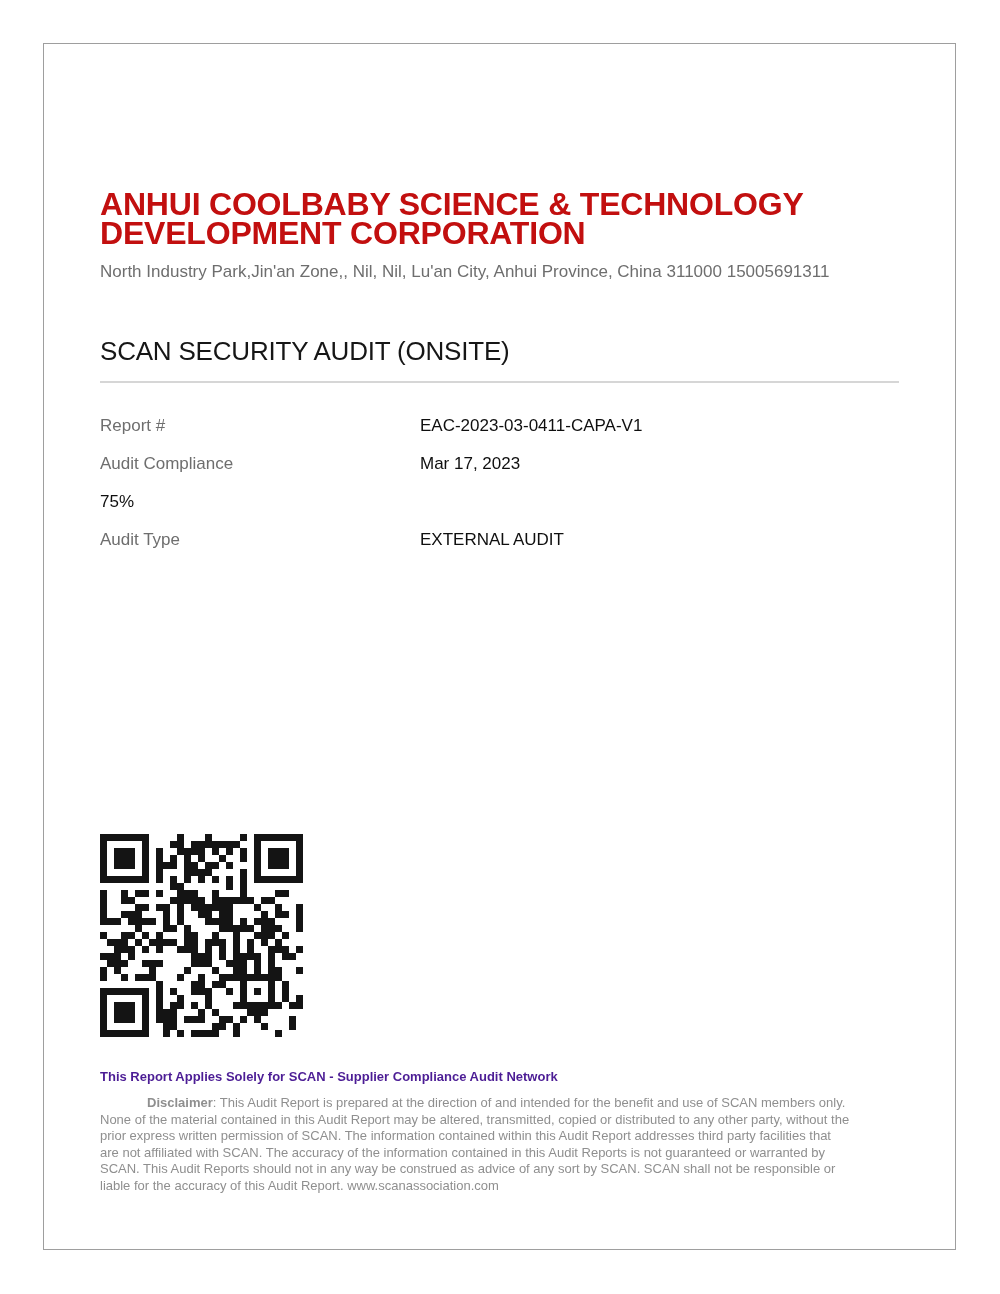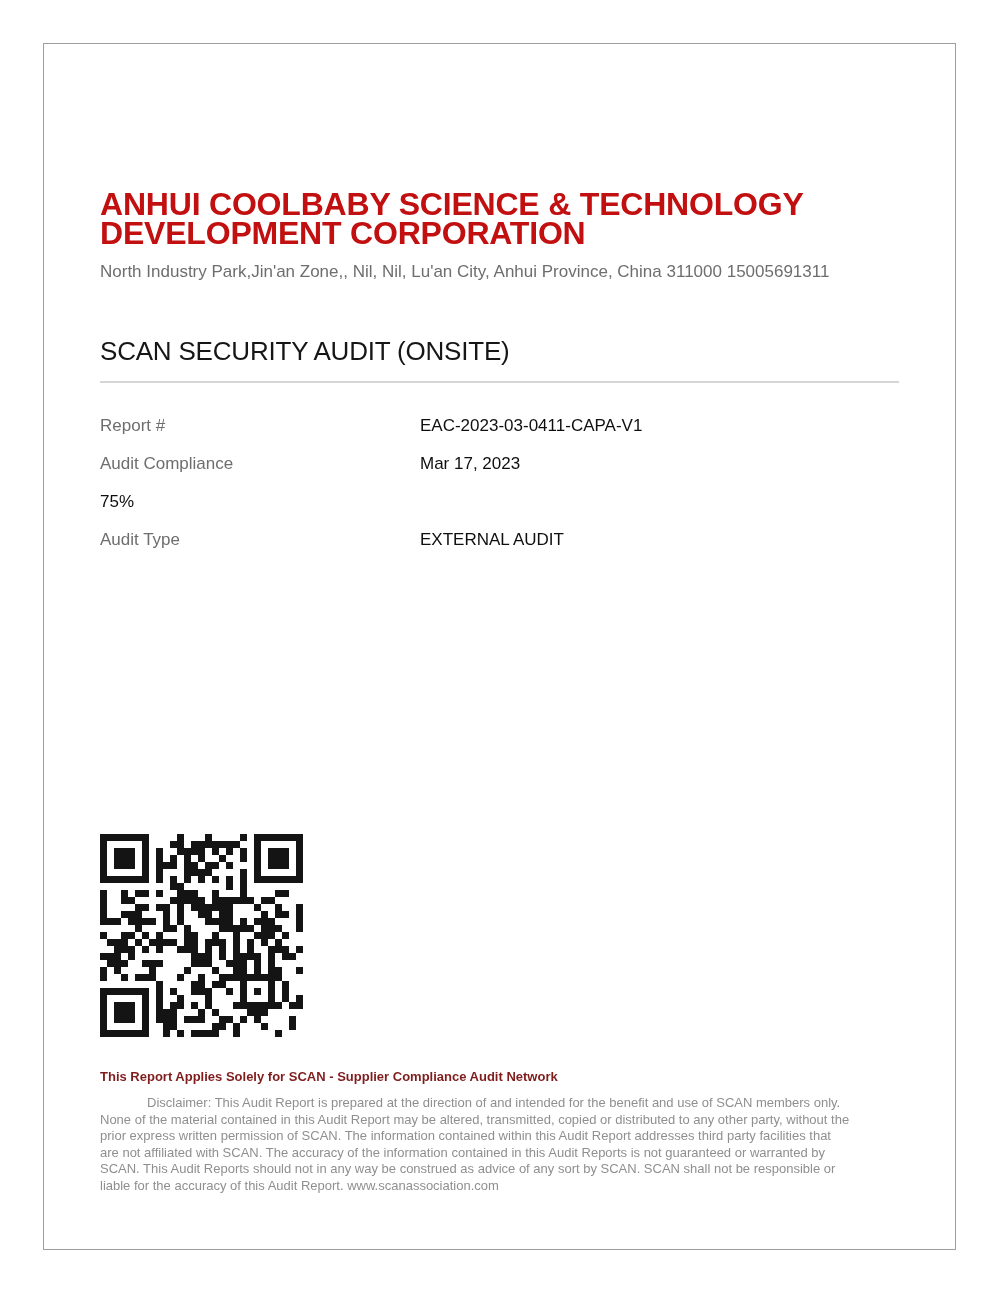--- a/index.html
+++ b/index.html
@@ -28,23 +28,23 @@
   .report-title{
     margin:54px 0 0;font-size:26px;line-height:30px;font-weight:normal;
     color:#161616;letter-spacing:-0.2px;
   }
   .rule{margin:15px 0 0;border:0;border-top:2px solid var(--divider);height:0;}
   .fields{margin-top:34px;}
   .field-row{display:flex;font-size:17px;line-height:18px;margin-bottom:20px;}
   .field-label{flex:0 0 320px;color:var(--muted);}
   .field-value{color:var(--ink);}
   .qr-wrap{margin-top:285px;width:203px;height:203px;line-height:0;}
-  .applies{margin:32px 0 0;font-size:13px;line-height:16px;font-weight:bold;color:#7f1d1d;}
+  .applies{margin:32px 0 0;font-size:13px;line-height:16px;font-weight:bold;color:#4c1d95;}
   .disclaimer{margin:10px 0 0;font-size:13px;line-height:16.5px;color:var(--footer-gray);max-width:752px;}
-  .disclaimer .dlabel{font-weight:normal;padding-left:47px;}
+  .disclaimer .dlabel{font-weight:bold;padding-left:47px;}
 </style>
 </head>
 <body>
 
 <div class="canvas">
   <div class="page">
     <div class="content">
 
       <h1 class="company">ANHUI COOLBABY SCIENCE &amp; TECHNOLOGY DEVELOPMENT CORPORATION</h1>
 

